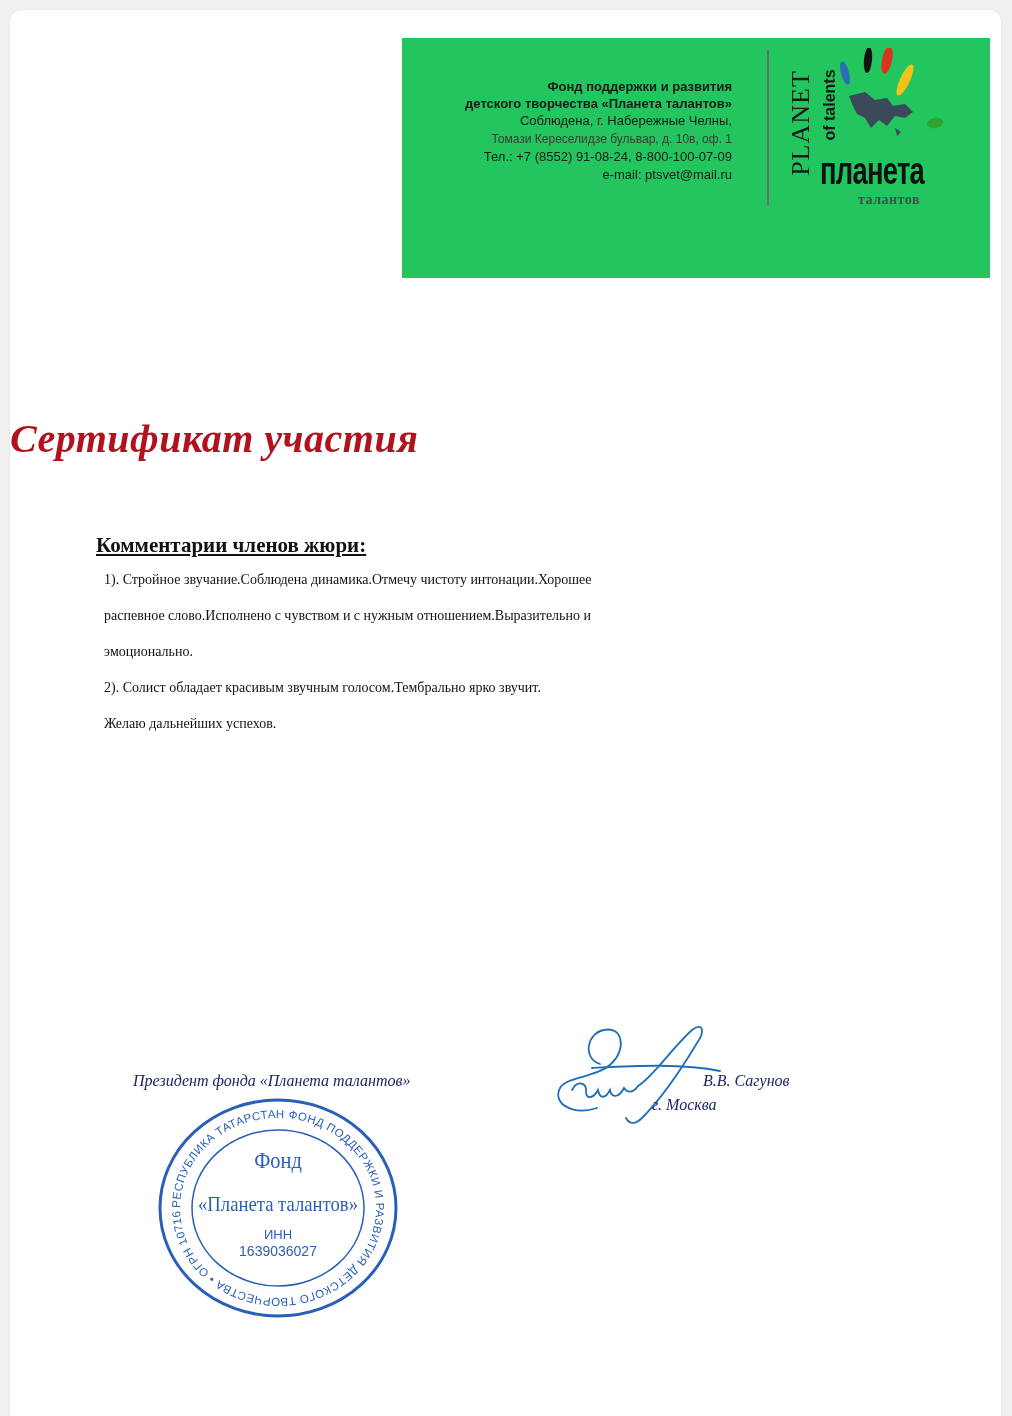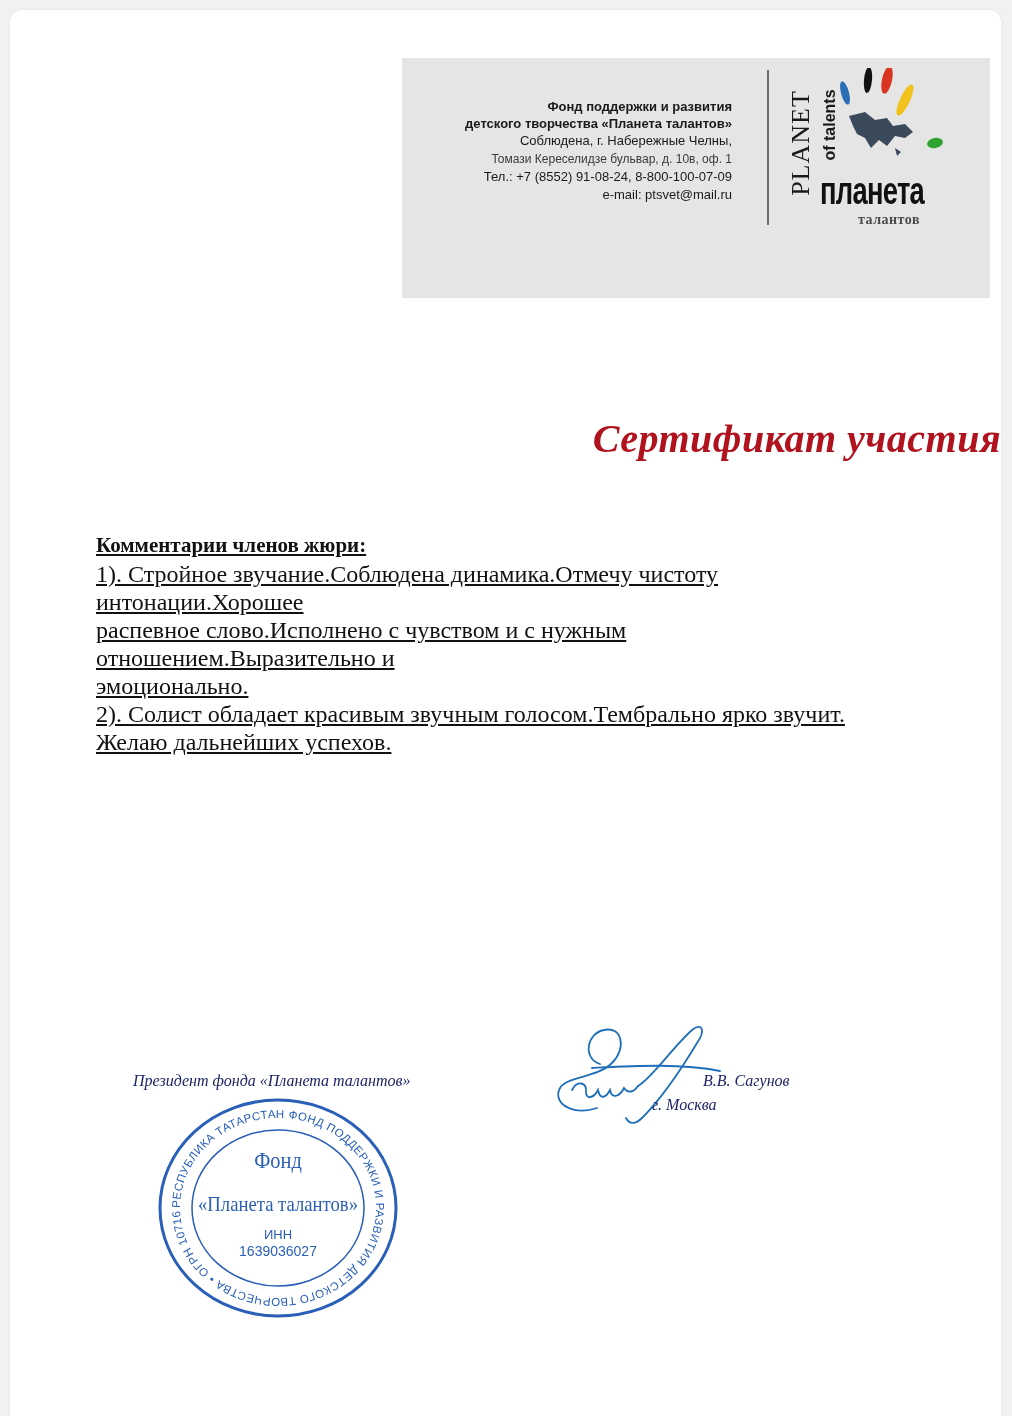--- a/index.html
+++ b/index.html
@@ -9,22 +9,22 @@
     font-family: "Liberation Serif", serif;
     position: relative;
   }
   .card {
     position: absolute; left: 10px; top: 10px; width: 991px; height: 1420px;
     background: #ffffff; border-radius: 12px;
     box-shadow: 0 0 3px rgba(0,0,0,0.06);
   }
   
   .letterhead {
-    position: absolute; left: 392px; top: 48px; width: 588px; height: 240px;
-    background: #e5e5e5;
+    position: absolute; left: 392px; top: 28px; width: 588px; height: 240px;
+    background: #22c55e;
   }
   .org-block {
     position: absolute; right: 258px; top: 40px; text-align: right;
     font-family: "Liberation Sans", sans-serif; color: #1a1a1a;
   }
   .org-block .b { font-weight: bold; font-size: 13px; line-height: 17px; }
   .org-block .n { font-size: 13px; line-height: 18px; }
   .org-block .small { font-size: 12px; line-height: 18px; color: #3a3a3a; }
   .divider-v {
     position: absolute; left: 365px; top: 12px; width: 2px; height: 155px; background: #6b6b6b;
@@ -50,31 +50,31 @@
     font-family: "Liberation Serif", serif; font-weight: bold; font-size: 14px; color: #4a4a4a;
     letter-spacing: 0.5px;
   }
   .logo-hand { position: absolute; left: 55px; top: 0; width: 120px; height: 100px; }
   .bank-details {
     position: absolute; right: 34px; top: 190px; text-align: right;
     font-family: "Liberation Sans", sans-serif; font-size: 7.5px; line-height: 11px; color: #333;
   }
   
   .title {
-    position: absolute; left: 0; right: 0; top: 405px; text-align: right;
+    position: absolute; left: 0; right: 0; top: 405px; text-align: left;
     font-family: "Liberation Serif", serif; font-style: italic; font-weight: bold;
     font-size: 40px; color: #b0121e; letter-spacing: 0.5px;
   }
   
   .comments { position: absolute; left: 86px; top: 522px; width: 800px; color: #111; }
   .comments-heading {
     font-weight: bold; font-size: 21px; text-decoration: underline; margin-bottom: 2px;
     line-height: 26px;
   }
-  .comments p { margin: 0; font-size: 24px; line-height: 28px; text-decoration: underline; }
+  .comments p { margin: 8px; font-size: 14px; line-height: 28px; }
   
   .president {
     position: absolute; left: 123px; top: 1062px;
     font-style: italic; font-size: 16px; color: #1c2566;
   }
   .signer-name {
     position: absolute; left: 693px; top: 1062px;
     font-style: italic; font-size: 16px; color: #1c2566;
   }
   .signer-city {

